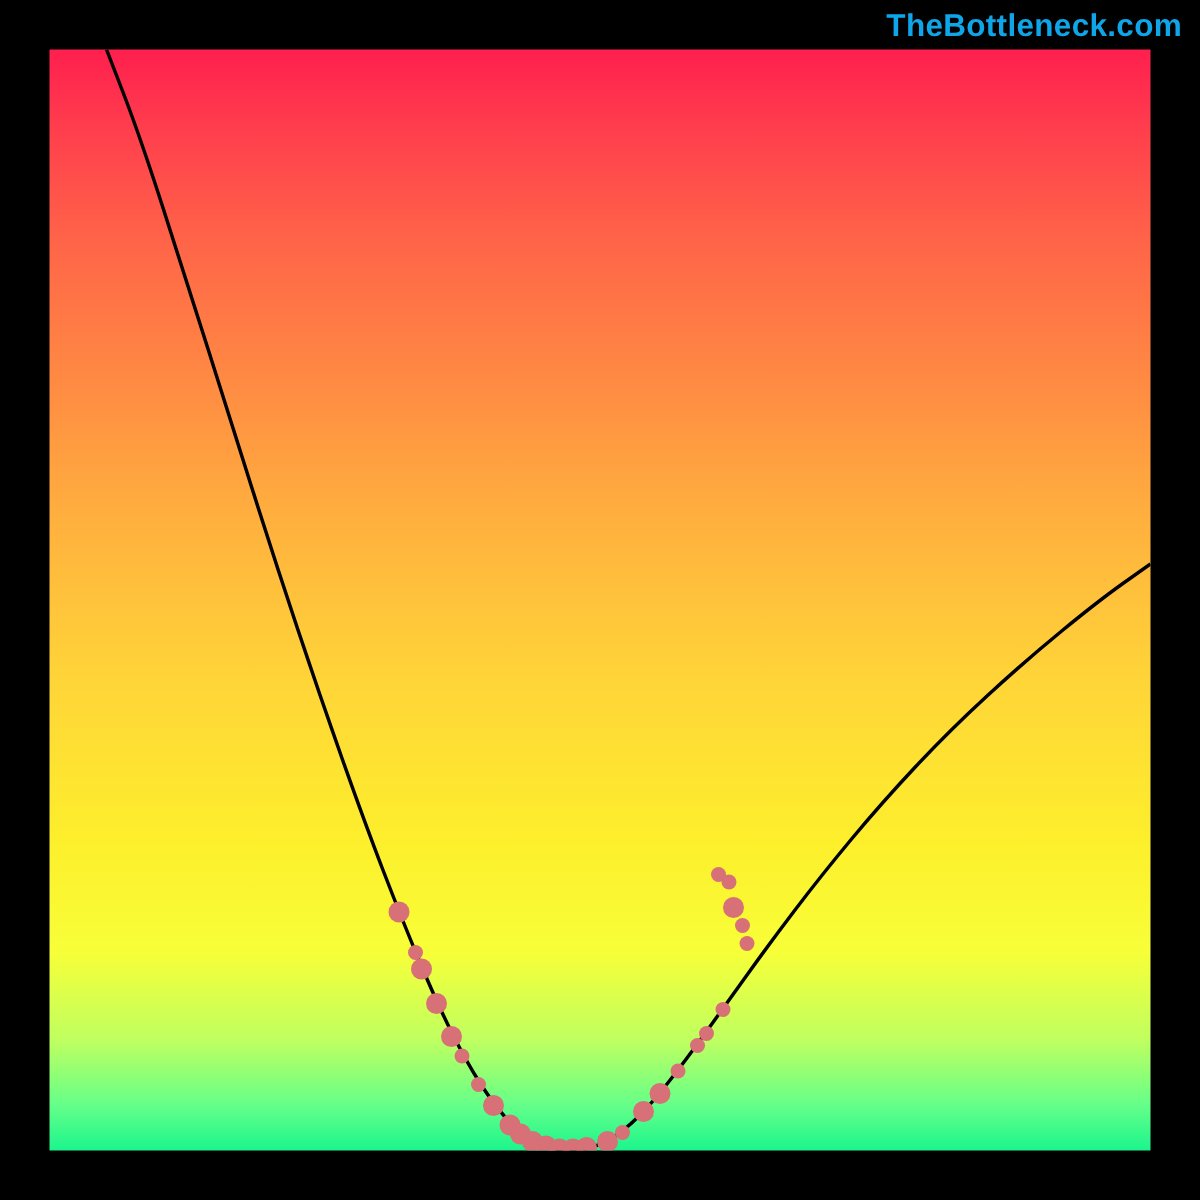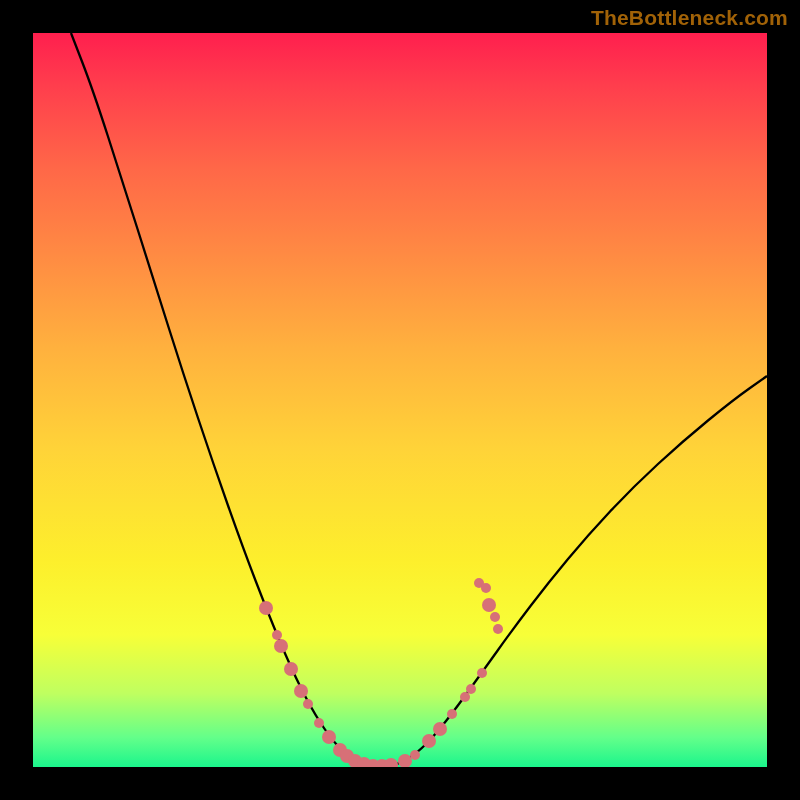--- a/index.html
+++ b/index.html
@@ -35,21 +35,21 @@
       #fdef2c 72%,
       #f7ff38 82%,
       #bfff60 90%,
       #63ff8a 96%,
       #1bf58c 100%);
   }
   .watermark {
     position: absolute;
     top: 6px;
     right: 12px;
-    color: #a16207;
+    color: #0ea5e9;
     font-size: 21px;
     font-weight: 600;
     letter-spacing: 0.2px;
     font-family: Arial, Helvetica, sans-serif;
   }
   svg.curve {
     position: absolute;
     top: 0;
     left: 0;
   }

